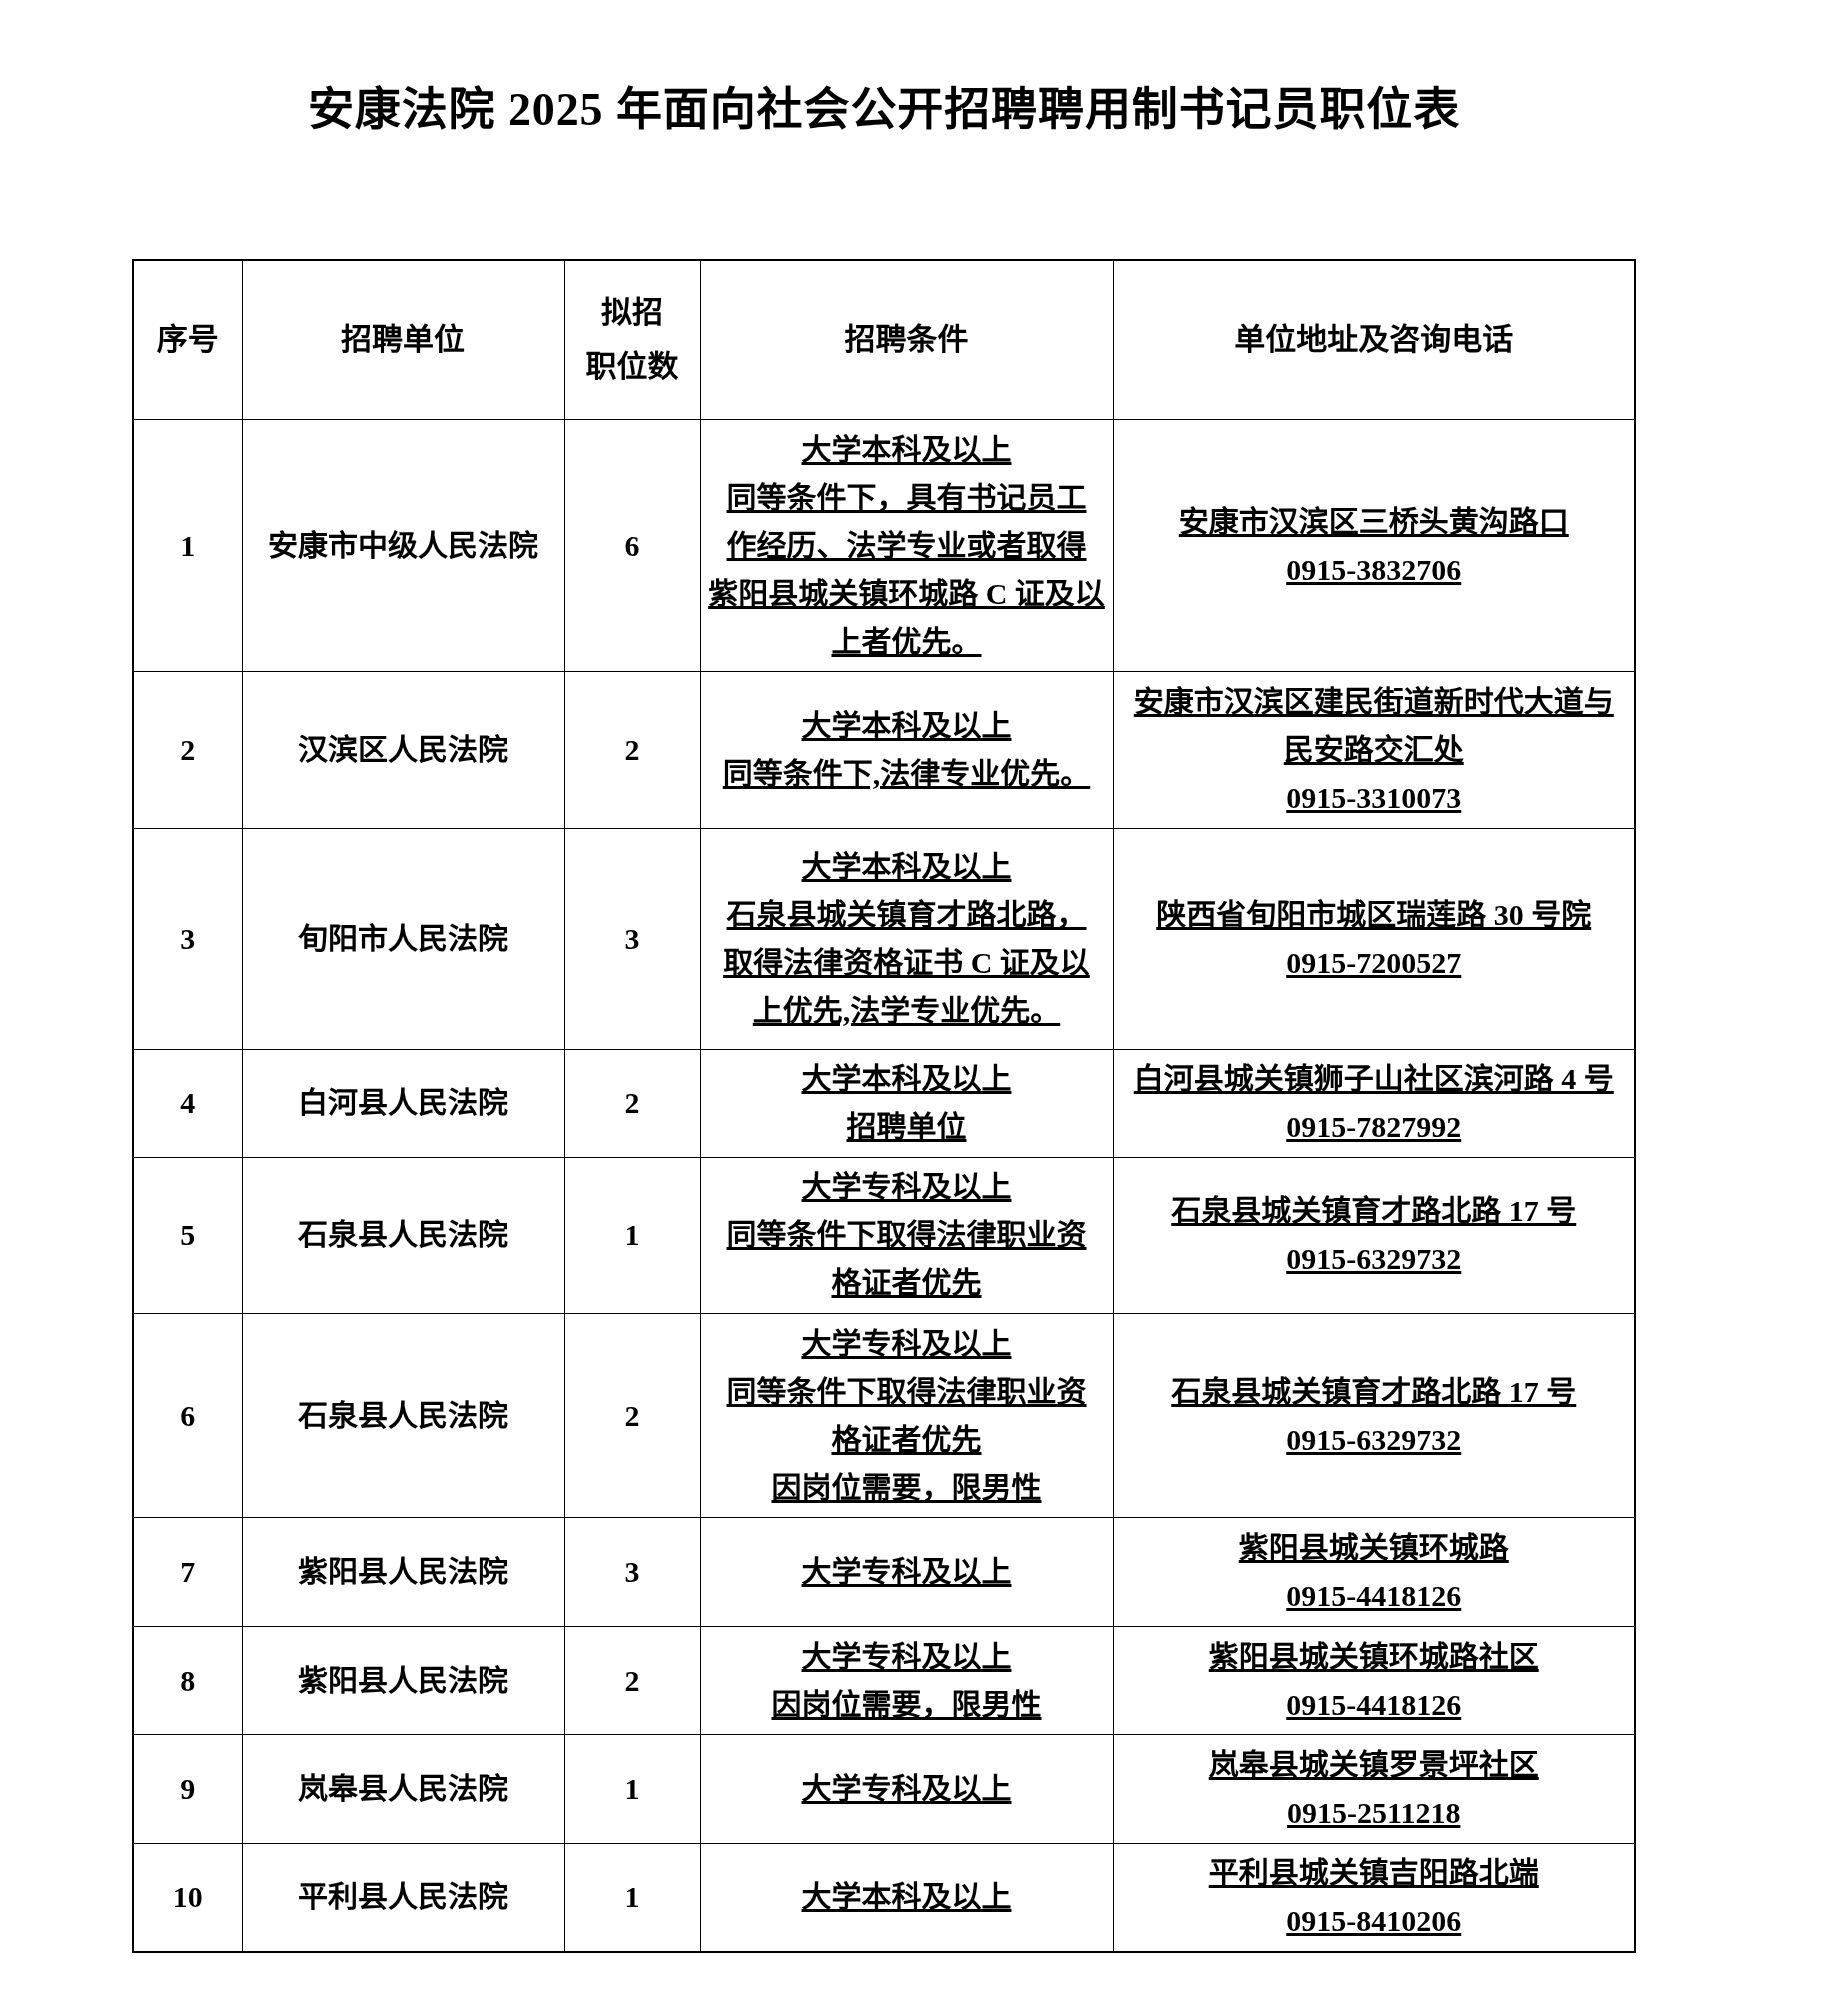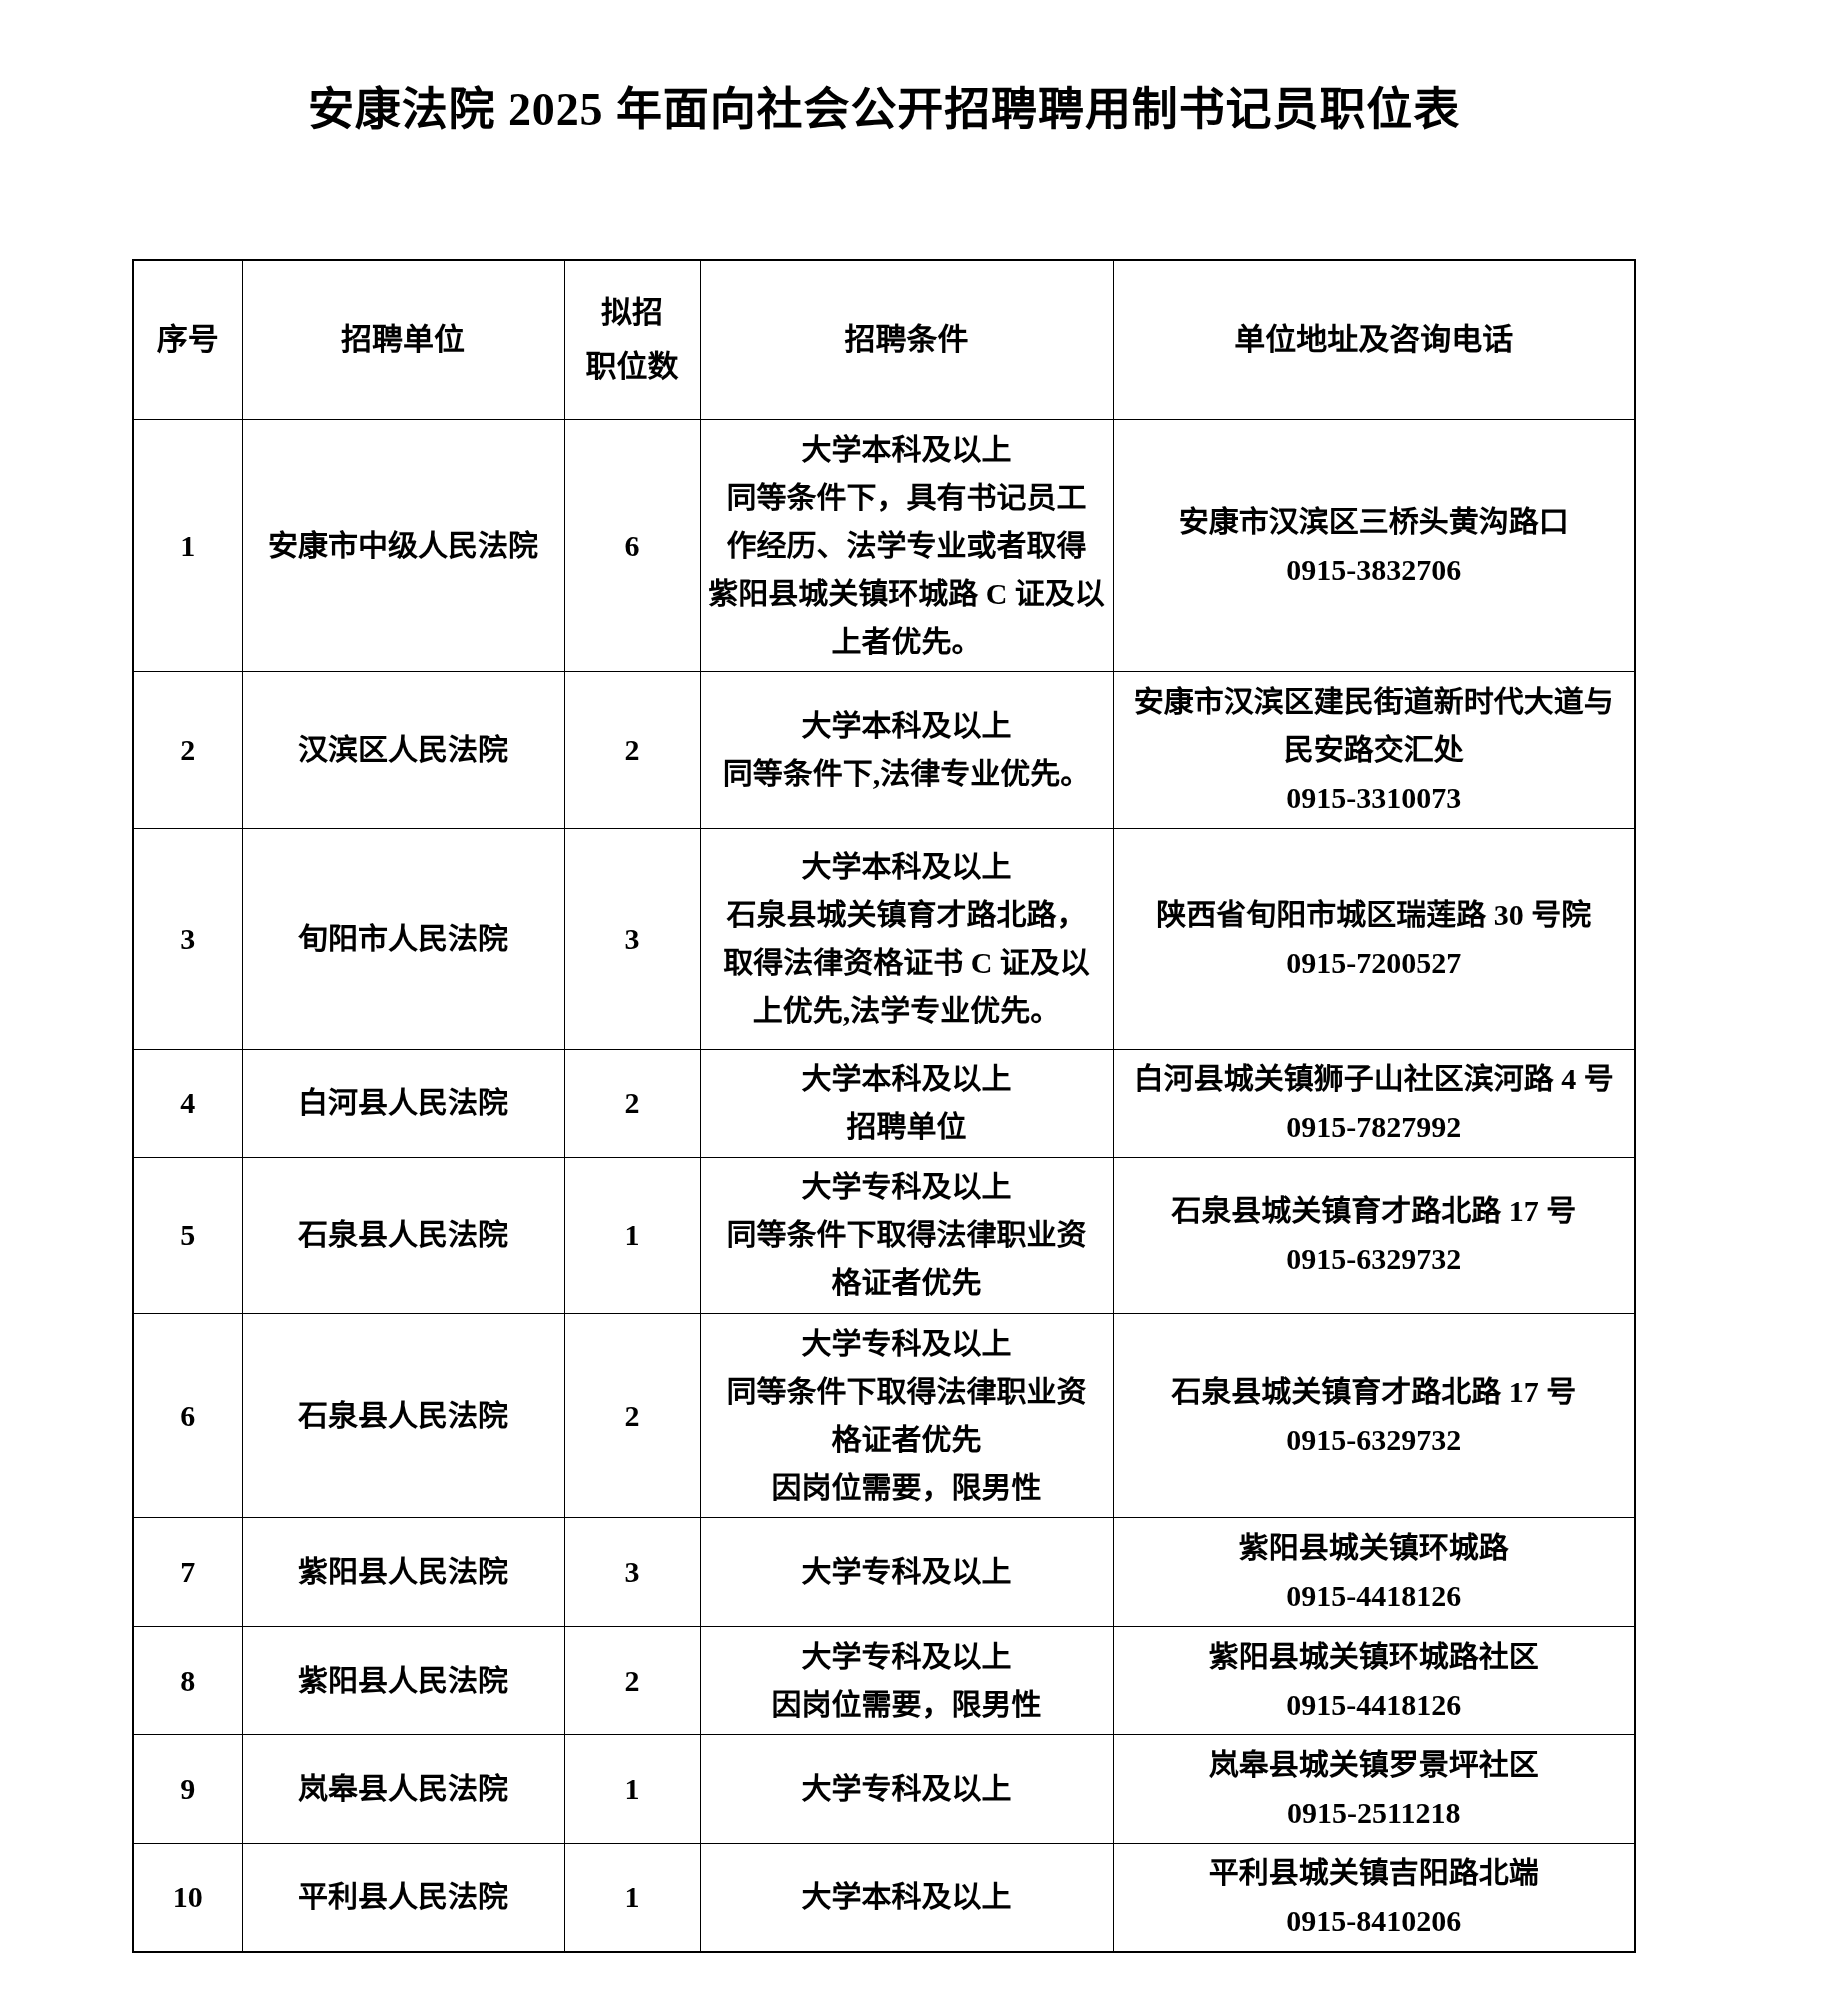--- a/index.html
+++ b/index.html
@@ -58,21 +58,21 @@
   tr.r1  { height: 252px; }
   tr.r2  { height: 139px; }
   tr.r3  { height: 221px; }
   tr.r4  { height: 102px; }
   tr.r5  { height: 150px; }
   tr.r6  { height: 197px; }
   tr.r7  { height: 109px; }
   tr.r8  { height: 96px; }
   tr.r9  { height: 100px; }
   tr.r10 { height: 102px; padding-left: 46px; }
-  .line { display: block; }
+  .line { display: block; text-decoration: underline; }
 </style>
 </head>
 <body>
 
 <div class="page">
 
   <h1 class="doc-title">安康法院 2025 年面向社会公开招聘聘用制书记员职位表</h1>
 
   <table class="positions">
     <colgroup>

